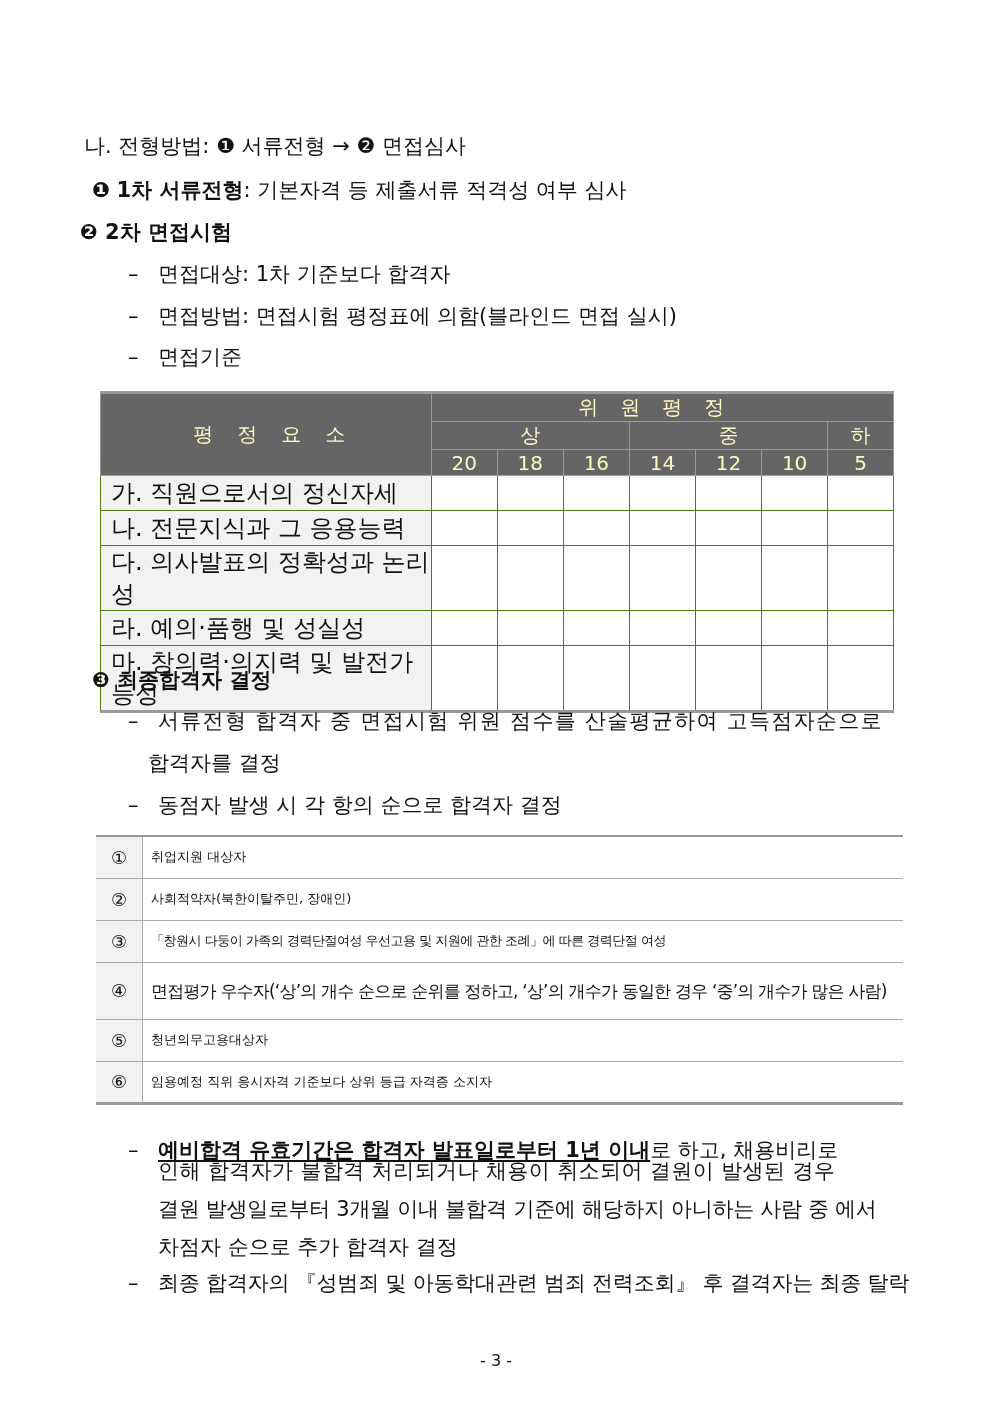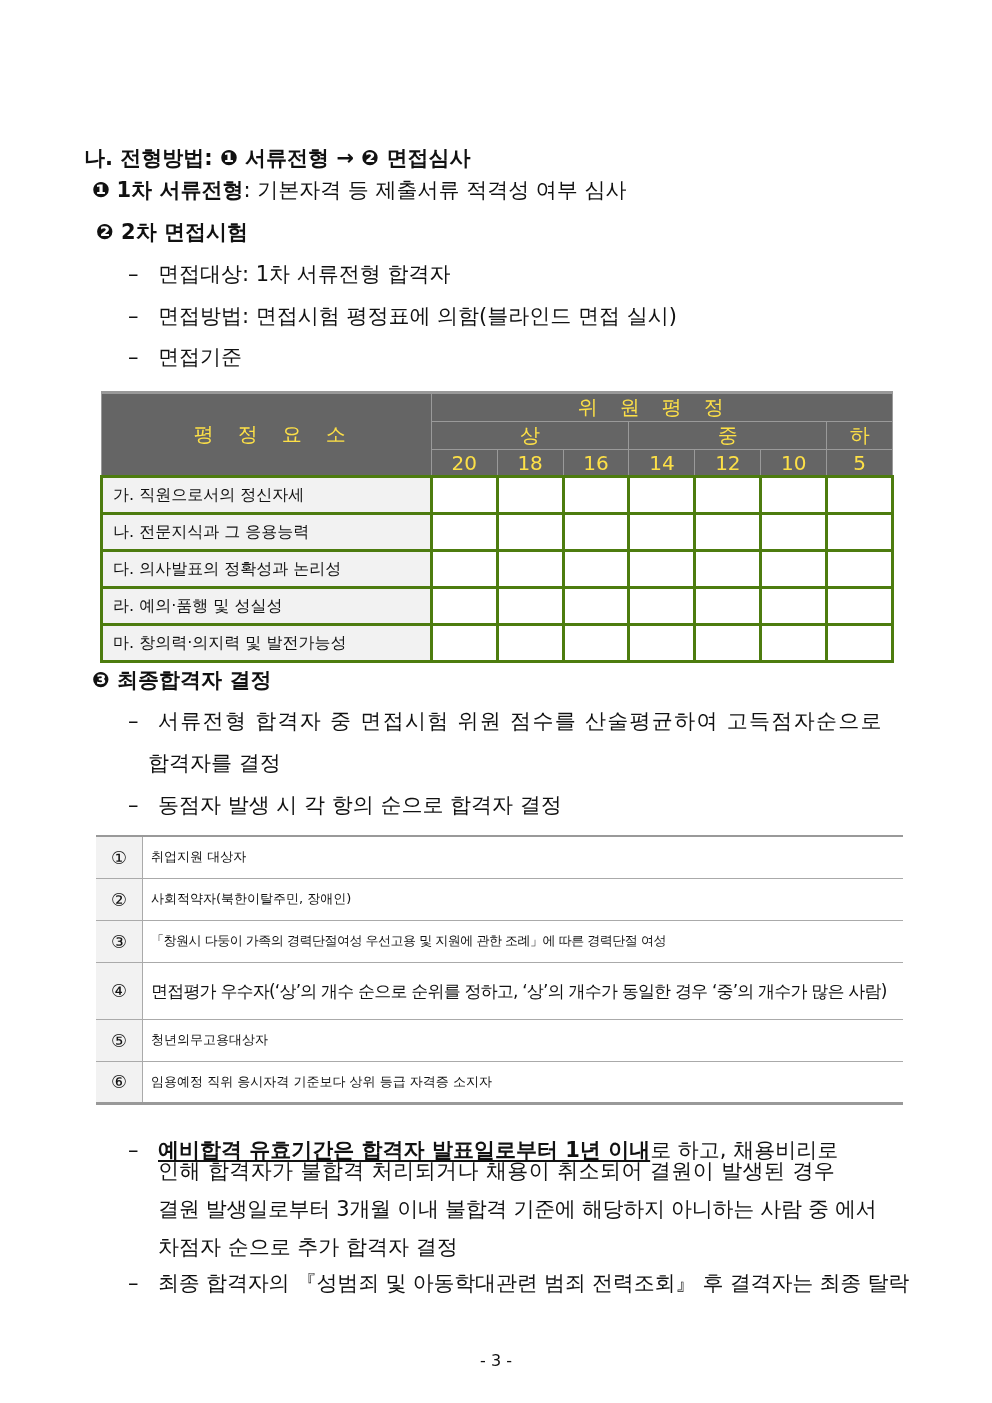--- a/index.html
+++ b/index.html
@@ -2,35 +2,35 @@
 <html><head>
 <meta charset="utf-8">
 <style>
   html, body { margin: 0; padding: 0; background: #ffffff; }
   body {
     width: 992px; height: 1403px; position: relative; overflow: hidden;
     font-family: "DejaVu Sans", "Liberation Sans", sans-serif; color: #111;
   }
   .line { position: absolute; white-space: nowrap; font-size: 21px; line-height: 28px; }
   .bold { font-weight: bold; }
-  .sec-title { left: 84px; top: 144px; font-size: 21px; font-weight: bold; text-align: right; }
+  .sec-title { left: 84px; top: 132px; font-size: 21px; font-weight: normal; text-align: right; }
   .sub1 { left: 92px; top: 176px; }
-  .sub2 { left: 96px; top: 218px; font-weight: bold; }
+  .sub2 { left: 80px; top: 218px; font-weight: bold; }
   .dash { display: inline-block; width: 30px; }
   .b1 { left: 128px; top: 260px; }
   .b2 { left: 128px; top: 302px; }
   .b3 { left: 128px; top: 343px; }
 
   table { border-collapse: collapse; position: absolute; }
   .eval { left: 100px; top: 391px; width: 794px; border-top: 3px solid #999; border-bottom: 3px solid #999; }
-  .eval th { background: #656565; color: #fde047; font-weight: normal; font-size: 20px; height: 25px; padding: 0; border: 1px solid #9a9a9a; }
+  .eval th { background: #656565; color: #fef9c3; font-weight: normal; font-size: 20px; height: 25px; padding: 0; border: 1px solid #9a9a9a; }
   .eval th.factor { width: 311px; letter-spacing: 24px; padding-left: 31px; }
   .eval th.grp { letter-spacing: 22px; }
   .eval th.num { width: 67px; }
-  .eval td { height: 34px; border: 3px solid #4d7c0f; padding: 0; font-size: 16px; }
+  .eval td { height: 34px; border: 1px solid #4d7c0f; padding: 0; font-size: 24px; }
   .eval td.lbl { background: #f2f2f2; padding-left: 10px; }
 
   .sub3 { left: 92px; top: 666px; font-weight: bold; text-align: center; }
   .c1a { left: 128px; top: 707px; letter-spacing: 1.3px; }
   .c1b { left: 148px; top: 749px; }
   .c2 { left: 128px; top: 791px; }
 
   .tie { left: 96px; top: 835px; width: 807px; border-top: 2px solid #999; border-bottom: 3px solid #999; }
   .tie td { border-top: 1px solid #aaa; border-bottom: 1px solid #aaa; font-size: 13px; padding: 0; }
   .tie td.no { width: 46px; background: #f2f2f2; text-align: center; border-right: 1px solid #aaa; font-size: 18px; }
@@ -54,21 +54,21 @@
 <div class="line sub1">
   <span class="bold">❶</span>
   <span class="bold">1차 서류전형</span><span>: 기본자격 등 제출서류 적격성 여부 심사</span>
 </div>
 
 <div class="line sub2">
   <span>❷</span>
   <span>2차 면접시험</span>
 </div>
 
-<div class="line b1"><span class="dash">–</span><span>면접대상: 1차 서류전형 합격자</span></div>
+<div class="line b1"><span class="dash">–</span><span>면접대상: 1차 기준보다 합격자</span></div>
 <div class="line b2"><span class="dash">–</span><span>면접방법: 면접시험 평정표에 의함(블라인드 면접 실시)</span></div>
 <div class="line b3"><span class="dash">–</span><span>면접기준</span></div>
 
 <table class="eval">
   <tbody>
       <tr>
     <th class="factor" rowspan="3">평정요소</th>
     <th class="grp" colspan="7">위원평정</th>
   </tr>
   <tr>

